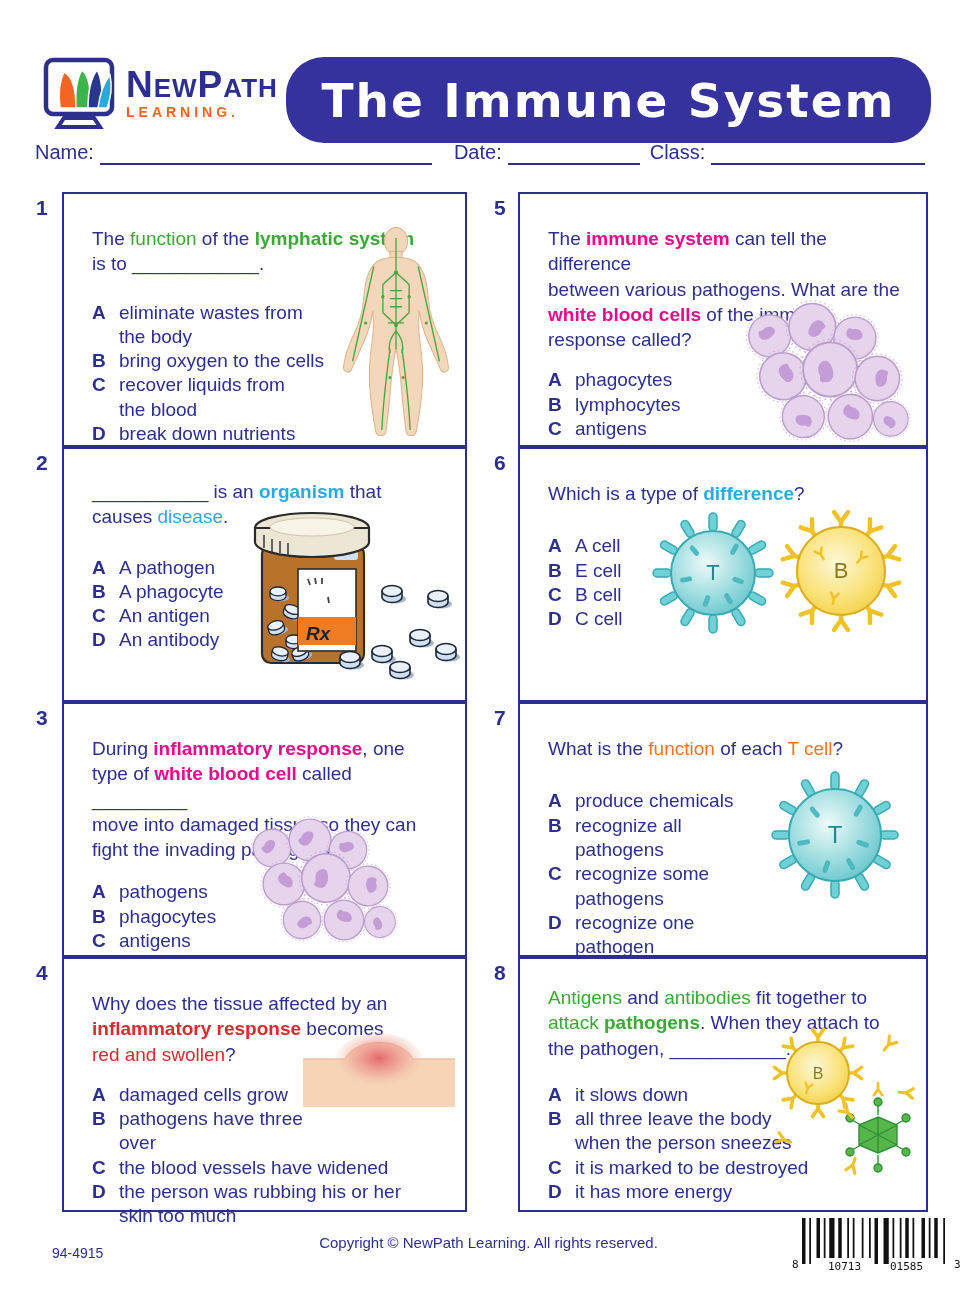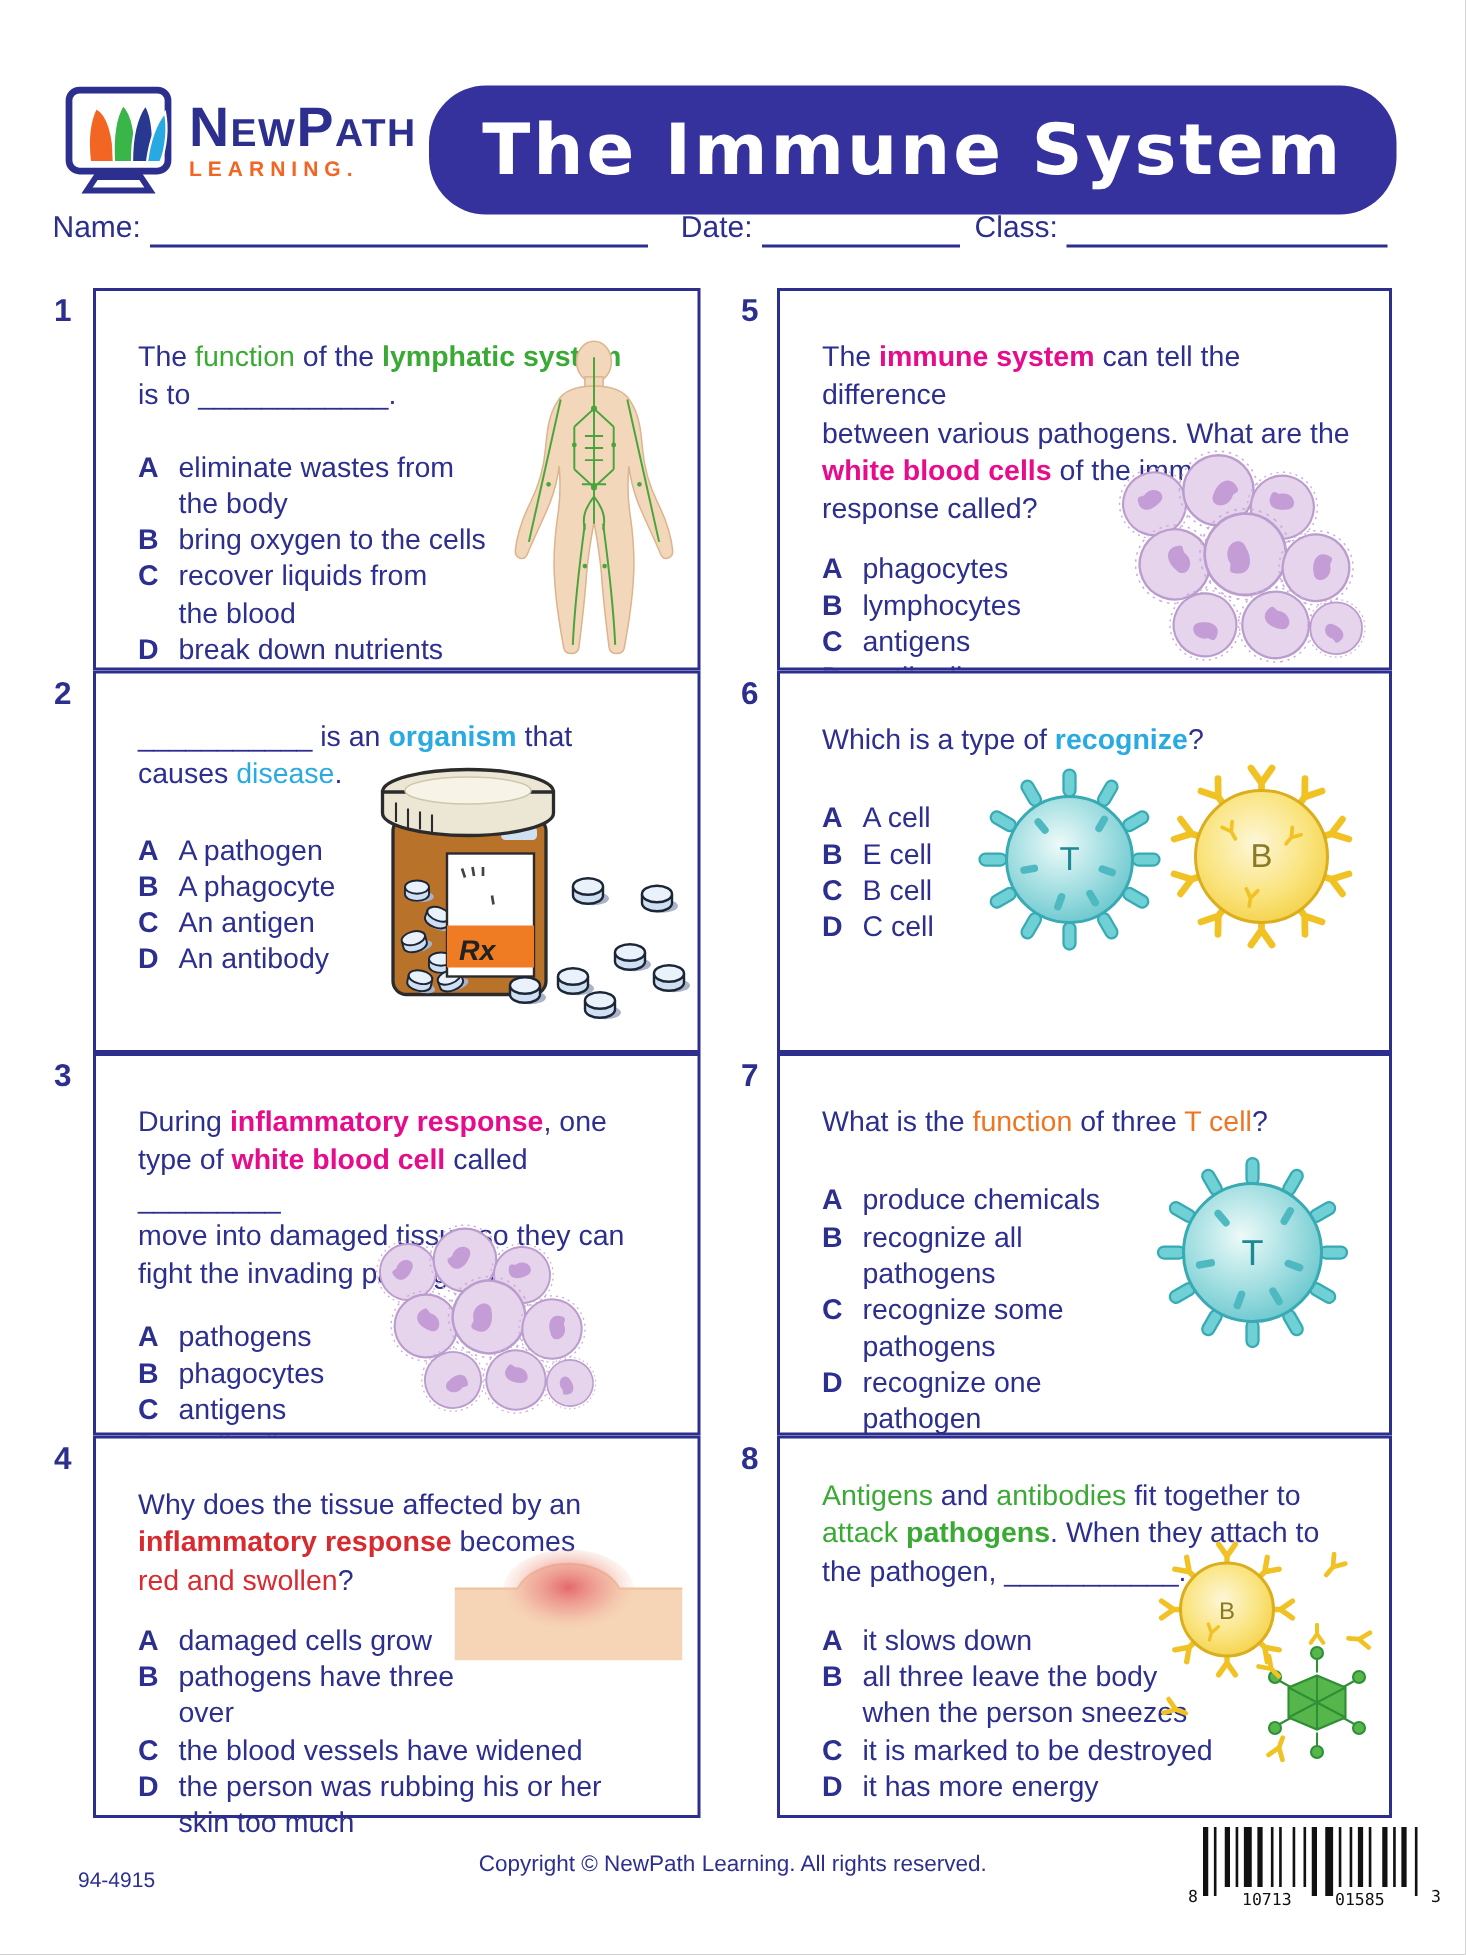--- a/index.html
+++ b/index.html
@@ -319,21 +319,21 @@
       <use href="#ycell" transform="translate(42,68) scale(.95) rotate(110)"></use>
       <use href="#ycell" transform="translate(84,62) scale(1.1) rotate(-50)"></use>
       <use href="#ycell" transform="translate(126,70) scale(.9) rotate(150)"></use>
       <use href="#ycell" transform="translate(60,104) scale(.85) rotate(240)"></use>
       <use href="#ycell" transform="translate(102,104) scale(.9) rotate(80)"></use>
       <use href="#ycell" transform="translate(138,106) scale(.7) rotate(-90)"></use>
     </svg>
   </section>
 
   <section class="qbox" style="left:518px;top:447px;width:410px;height:255px">
-    <div class="qtext"><span class="seg-b">Which is a type of </span><span class="seg-cyb">recognize</span><span class="seg-b">?</span></div>
+    <div class="qtext"><span class="seg-b">Which is a type of </span><span class="seg-cyb">difference</span><span class="seg-b">?</span></div>
     <div class="opts" style="max-width:140px;margin-top:28px">
         <div class="opt">
           <span class="olet">A</span>
           <span class="otxt">A cell</span>
         </div>
         <div class="opt">
           <span class="olet">B</span>
           <span class="otxt">E cell</span>
         </div>
         <div class="opt">
@@ -384,21 +384,21 @@
       </g>
       <circle cx="193" cy="66" r="44" fill="url(#gB)" stroke="#dcae1d" stroke-width="2"></circle>
       <use href="#yant" transform="translate(172,48) scale(.55) rotate(-30)"></use>
       <use href="#yant" transform="translate(214,52) scale(.55) rotate(40)"></use>
       <use href="#yant" transform="translate(186,92) scale(.55) rotate(10)"></use>
       <text x="193" y="73" text-anchor="middle" font-size="22" fill="#8a7a24">B</text>
     </svg>
   </section>
 
   <section class="qbox" style="left:518px;top:702px;width:410px;height:255px">
-    <div class="qtext"><span class="seg-b">What is the </span><span class="seg-o">function</span><span class="seg-b"> of three </span><span class="seg-ob">T cell</span><span class="seg-b">?</span></div>
+    <div class="qtext"><span class="seg-b">What is the </span><span class="seg-o">function</span><span class="seg-b"> of each </span><span class="seg-ob">T cell</span><span class="seg-b">?</span></div>
     <div class="opts" style="max-width:230px;margin-top:28px">
         <div class="opt">
           <span class="olet">A</span>
           <span class="otxt">produce chemicals</span>
         </div>
         <div class="opt">
           <span class="olet">B</span>
           <span class="otxt">recognize all
 pathogens</span>
         </div>

